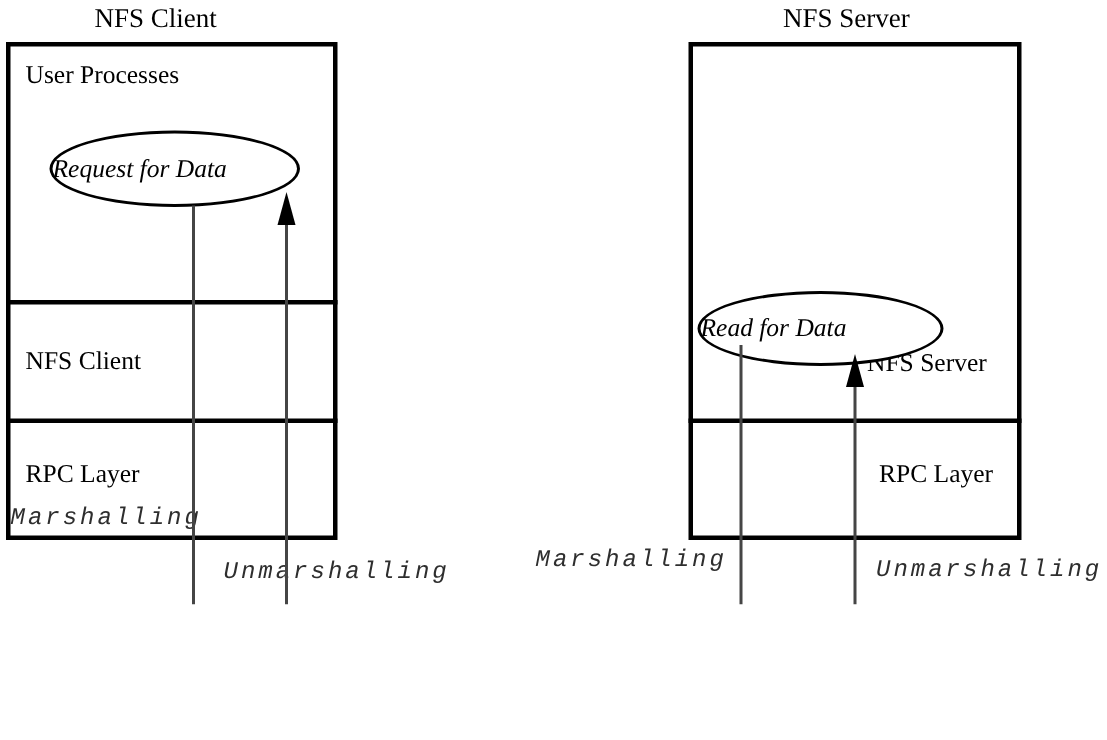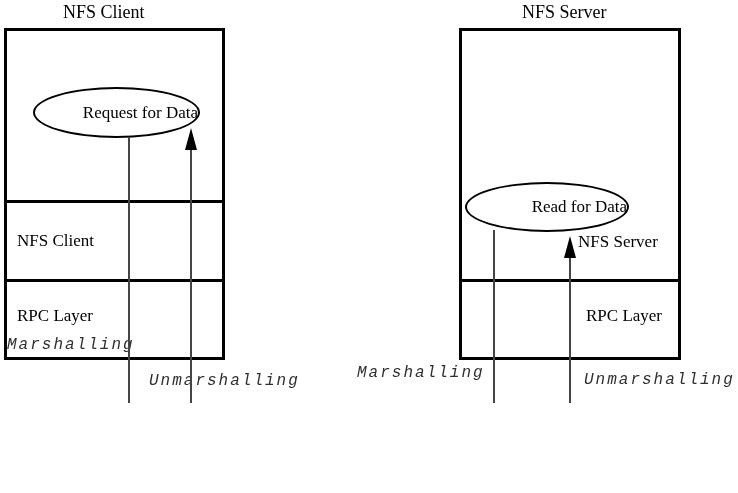--- a/index.html
+++ b/index.html
@@ -34,24 +34,25 @@
   .divider {
     height: 3px;
     background: #000000;
   }
   .ellipse {
     box-sizing: border-box;
     border: 2px solid #000000;
     border-radius: 50%;
     display: flex;
     align-items: center;
-    justify-content: flex-end;
+    justify-content: flex-start;
     font-size: 17px;
     white-space: nowrap;
     background: #ffffff;
+    font-style: italic;
   }
   .mono-note {
     font-family: "Liberation Mono", monospace;
     font-style: italic;
     font-size: 16px;
     letter-spacing: 2px;
     color: #2e2e2e;
     white-space: nowrap;
   }
   .vline {
@@ -92,38 +93,39 @@
 
 <div id="stage">
 
   <div class="abs title" style="left:63px; top:2px;">NFS Client</div>
   <div class="abs title" style="left:522px; top:2px;">NFS Server</div>
 
   <div class="abs box" style="left:4px; top:28px; width:221px; height:332px;"></div>
   <div class="abs divider" style="left:4px; top:200px; width:221px;"></div>
   <div class="abs divider" style="left:4px; top:279px; width:221px;"></div>
 
+  <div class="abs layer-label" style="left:17px; top:40px;">User Processes</div>
   <div class="abs layer-label" style="left:17px; top:231px;">NFS Client</div>
   <div class="abs layer-label" style="left:17px; top:306px;">RPC Layer</div>
   <div class="abs mono-note" style="left:7px; top:336px;">Marshalling</div>
   <div class="abs mono-note" style="left:149px; top:372px;">Unmarshalling</div>
 
   <div class="abs ellipse" style="left:33px; top:87px; width:167px; height:51px;">
     <span>Request for Data</span>
   </div>
 
   <div class="abs box" style="left:459px; top:28px; width:222px; height:332px;"></div>
   <div class="abs divider" style="left:459px; top:279px; width:222px;"></div>
 
   <div class="abs layer-label" style="left:578px; top:232px;">NFS Server</div>
   <div class="abs layer-label" style="left:586px; top:306px;">RPC Layer</div>
   <div class="abs mono-note" style="left:357px; top:364px;">Marshalling</div>
   <div class="abs mono-note" style="left:584px; top:371px;">Unmarshalling</div>
 
-  <div class="abs ellipse" style="left:465px; top:182px; width:164px; height:50px;">
+  <div class="abs ellipse" style="left:465px; top:194px; width:164px; height:50px;">
     <span>Read for Data</span>
   </div>
 
   <div class="abs vline" style="left:128px; top:137px; height:319px;"></div>
   <div class="abs arr arr-down" style="left:123px; top:456px;"></div>
 
   <div class="abs vline" style="left:190px; top:149px; height:304px;"></div>
   <div class="abs arr arr-up" style="left:185px; top:128px;"></div>
 
   <div class="abs vline" style="left:493px; top:230px; height:203px;"></div>

